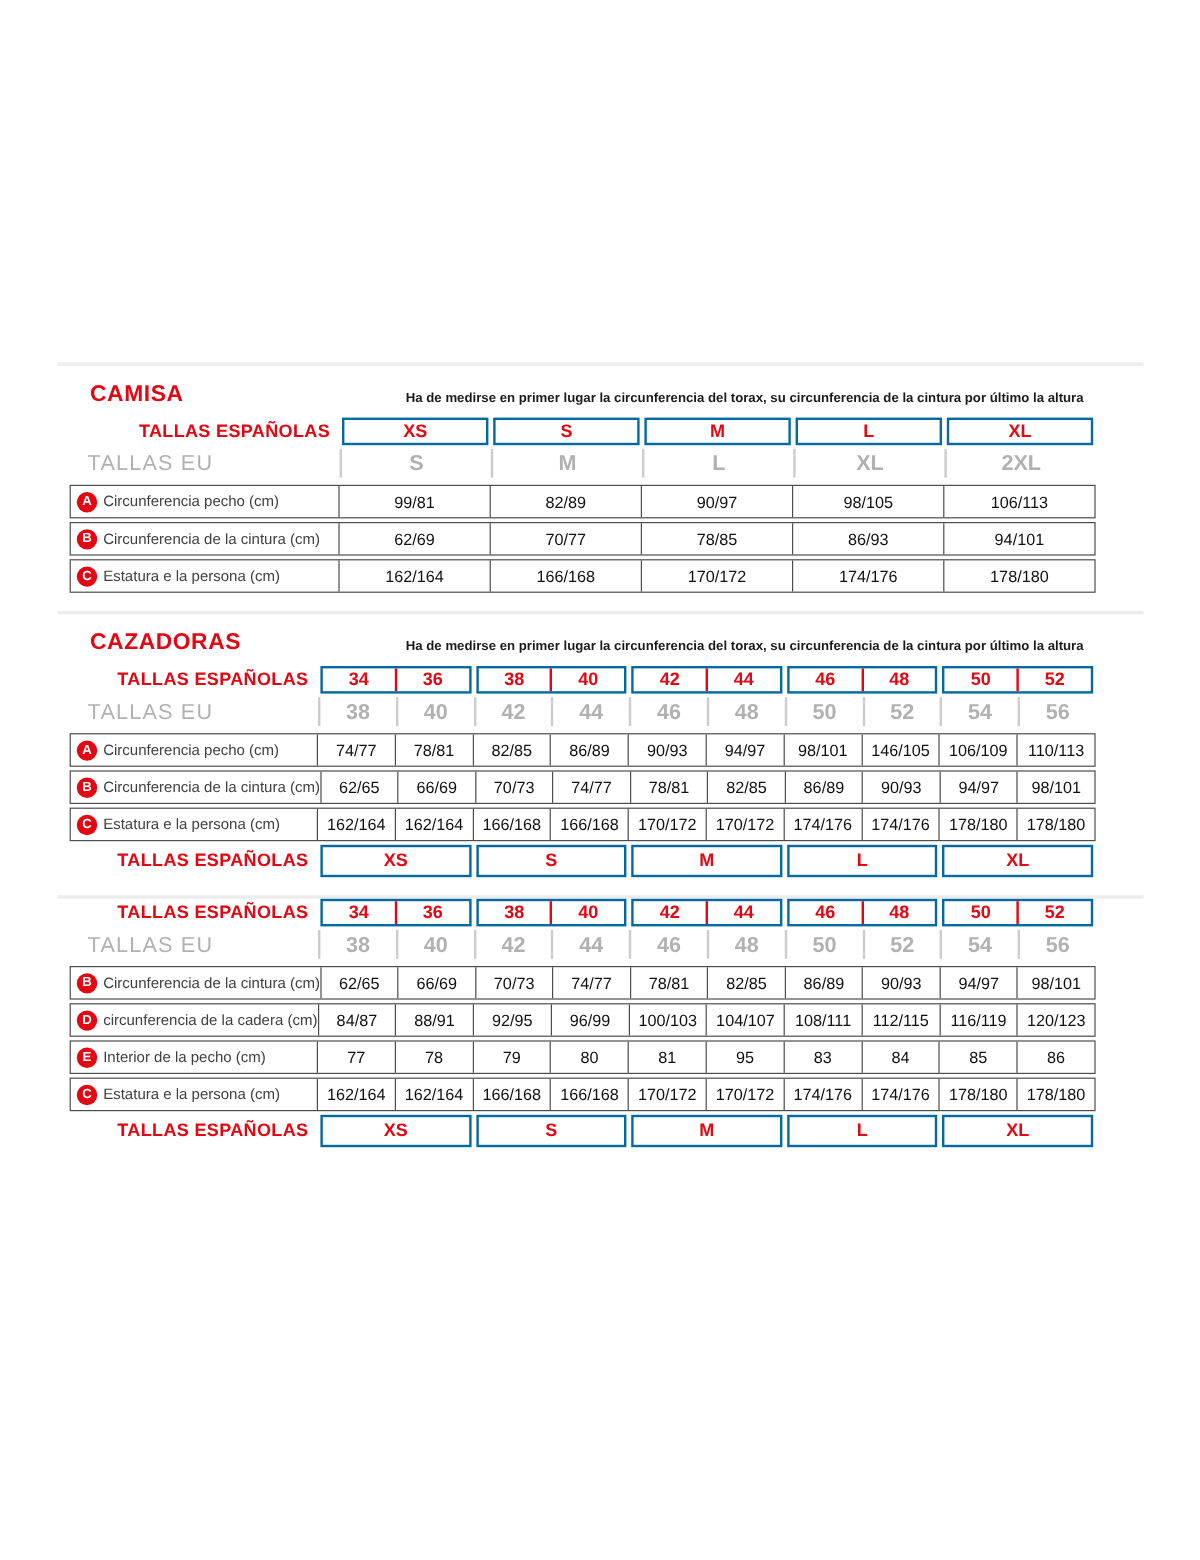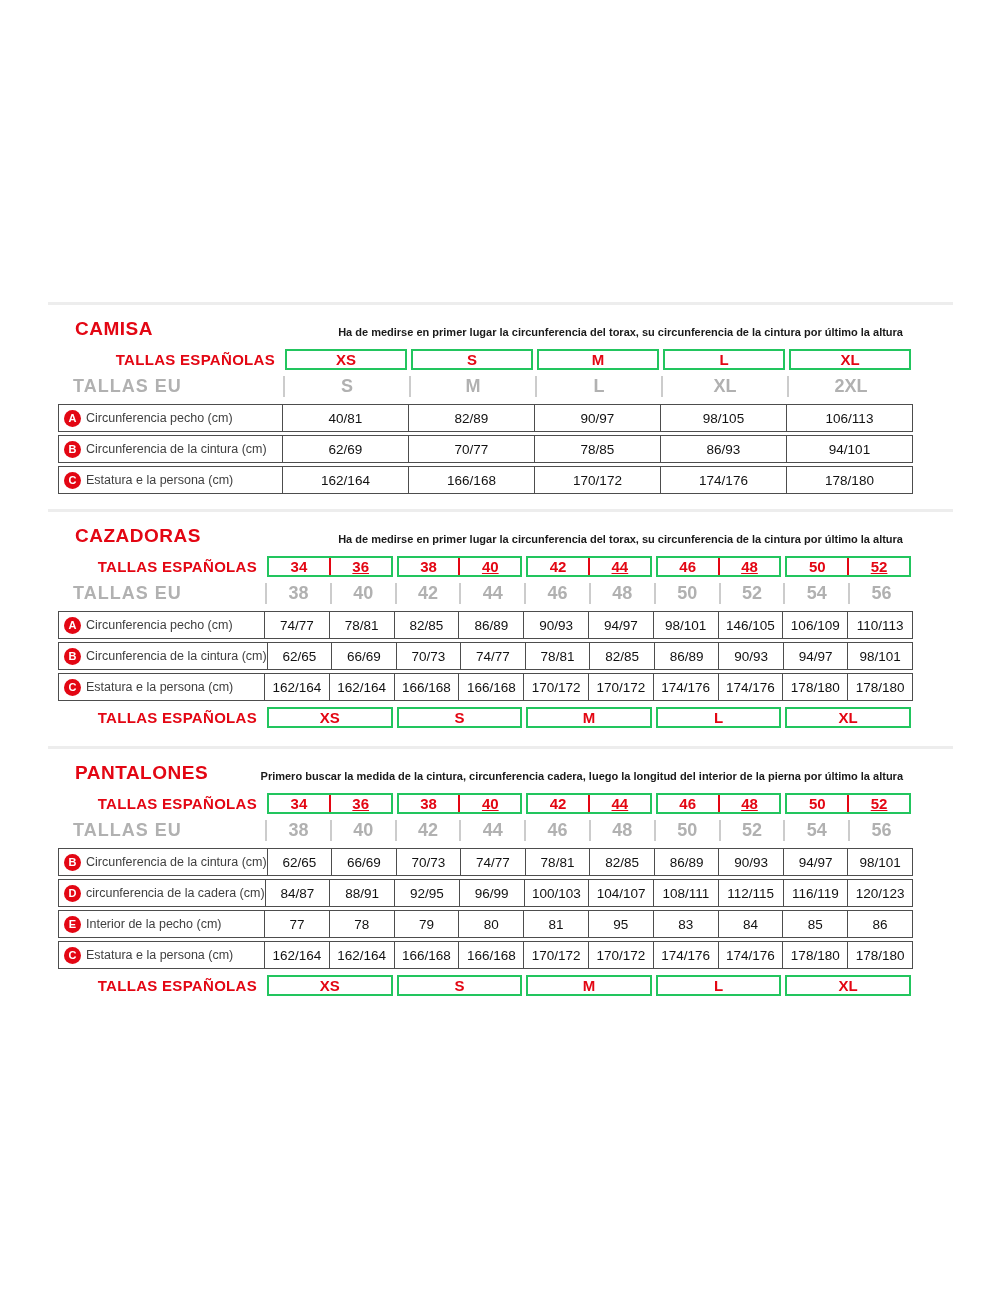--- a/index.html
+++ b/index.html
@@ -23,50 +23,50 @@
   .section-header {
     display: flex; justify-content: space-between; align-items: flex-end;
     margin: 13px 0 8px 0; width: 855px;
   }
   .title {
     color: #e30613; font-size: 19px; font-weight: bold;
     margin-left: 17px; letter-spacing: 0.5px;
   }
   .note { font-size: 11px; color: #1a1a1a; margin-right: 10px; padding-bottom: 2px; font-weight: bold; }
 
-  .row { display: flex; width: 855px; align-items: center; }
+  .row { display: flex; width: 855px; }
 
   
   .cols-5  .lbl { flex: 0 0 225px; width: 225px; }
   .cols-10 .lbl { flex: 0 0 207px; width: 207px; }
 
   
   .red-row { height: 23px; margin-bottom: 3px; }
   .red-row.bottom { height: 27px; margin-top: 3px; margin-bottom: 0; }
   .red-lbl {
     color: #e30613; font-weight: bold; font-size: 15px;
     display: flex; align-items: center; justify-content: flex-end;
     padding-right: 8px; letter-spacing: 0.3px;
   }
   .size-box {
-    flex: 1 1 0; margin: 0 2px; border: 2px solid #22c55e;
+    flex: 1 1 0; margin: 0 2px; border: 2px solid #0369a1;
     display: flex; align-items: center; justify-content: center;
     color: #e30613; font-weight: bold; font-size: 15px;
   }
   .size-box.pair { padding: 0; }
   .size-box .half {
     flex: 1 1 0; height: 100%;
     display: flex; align-items: center; justify-content: center;
   }
-  .size-box .half.h2 { border-left: 2px solid #e30613; text-decoration: underline; }
+  .size-box .half.h2 { border-left: 2px solid #e30613; }
 
   
   .eu-row { height: 24px; margin-bottom: 6px; }
   .eu-lbl {
-    color: #b1b1b1; font-weight: bold; font-size: 18px; letter-spacing: 1px;
+    color: #b1b1b1; font-weight: normal; font-size: 18px; letter-spacing: 1px;
     display: flex; align-items: center; padding-left: 15px;
   }
   .eu-cell {
     flex: 1 1 0; border-left: 2px solid #cccccc;
     display: flex; align-items: center; justify-content: center;
     color: #b1b1b1; font-weight: bold; font-size: 18px;
   }
 
   
   .data-row {
@@ -126,21 +126,21 @@
             <div class="eu-cell">XL</div>
             <div class="eu-cell">2XL</div>
           </div>
       </div>
       <div>
           <div class="data-row">
             <div class="row-label-cell">
               <span class="badge">A</span>
               <span class="row-label">Circunferencia pecho (cm)</span>
             </div>
-            <div class="val-cell">40/81</div>
+            <div class="val-cell">99/81</div>
             <div class="val-cell">82/89</div>
             <div class="val-cell">90/97</div>
             <div class="val-cell">98/105</div>
             <div class="val-cell">106/113</div>
           </div>
           <div class="data-row">
             <div class="row-label-cell">
               <span class="badge">B</span>
               <span class="row-label">Circunferencia de la cintura (cm)</span>
             </div>
@@ -271,24 +271,20 @@
             <div class="size-box">L</div>
             <div class="size-box">XL</div>
           </div>
       </div>
     </div>
   </section>
 
   <section class="size-section">
     <hr class="separator">
     <div class="table-wrap cols-10">
-      <div class="section-header">
-        <h2 class="title">PANTALONES</h2>
-        <p class="note">Primero buscar la medida de la cintura, circunferencia cadera, luego la longitud del interior de la pierna por último la altura</p>
-      </div>
       <div class="row red-row">
         <div class="lbl red-lbl">TALLAS ESPAÑOLAS</div>
         <div class="row" style="flex:1 1 0">
             <div class="size-box pair">
               <div class="half">34</div>
               <div class="half h2">36</div>
             </div>
             <div class="size-box pair">
               <div class="half">38</div>
               <div class="half h2">40</div>

